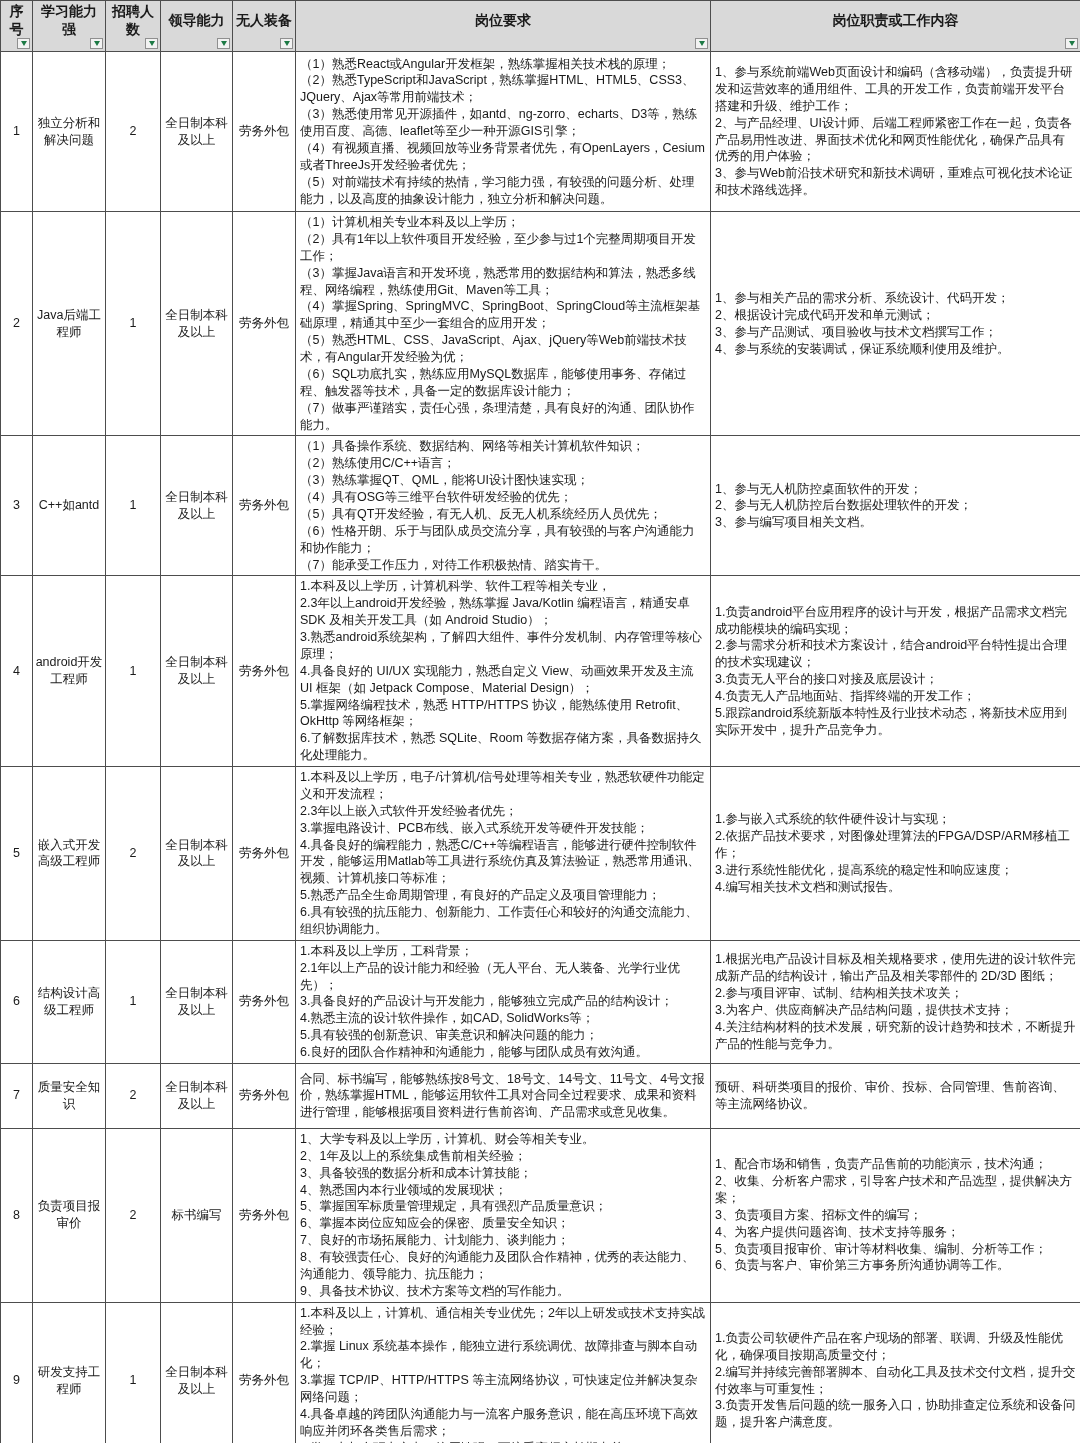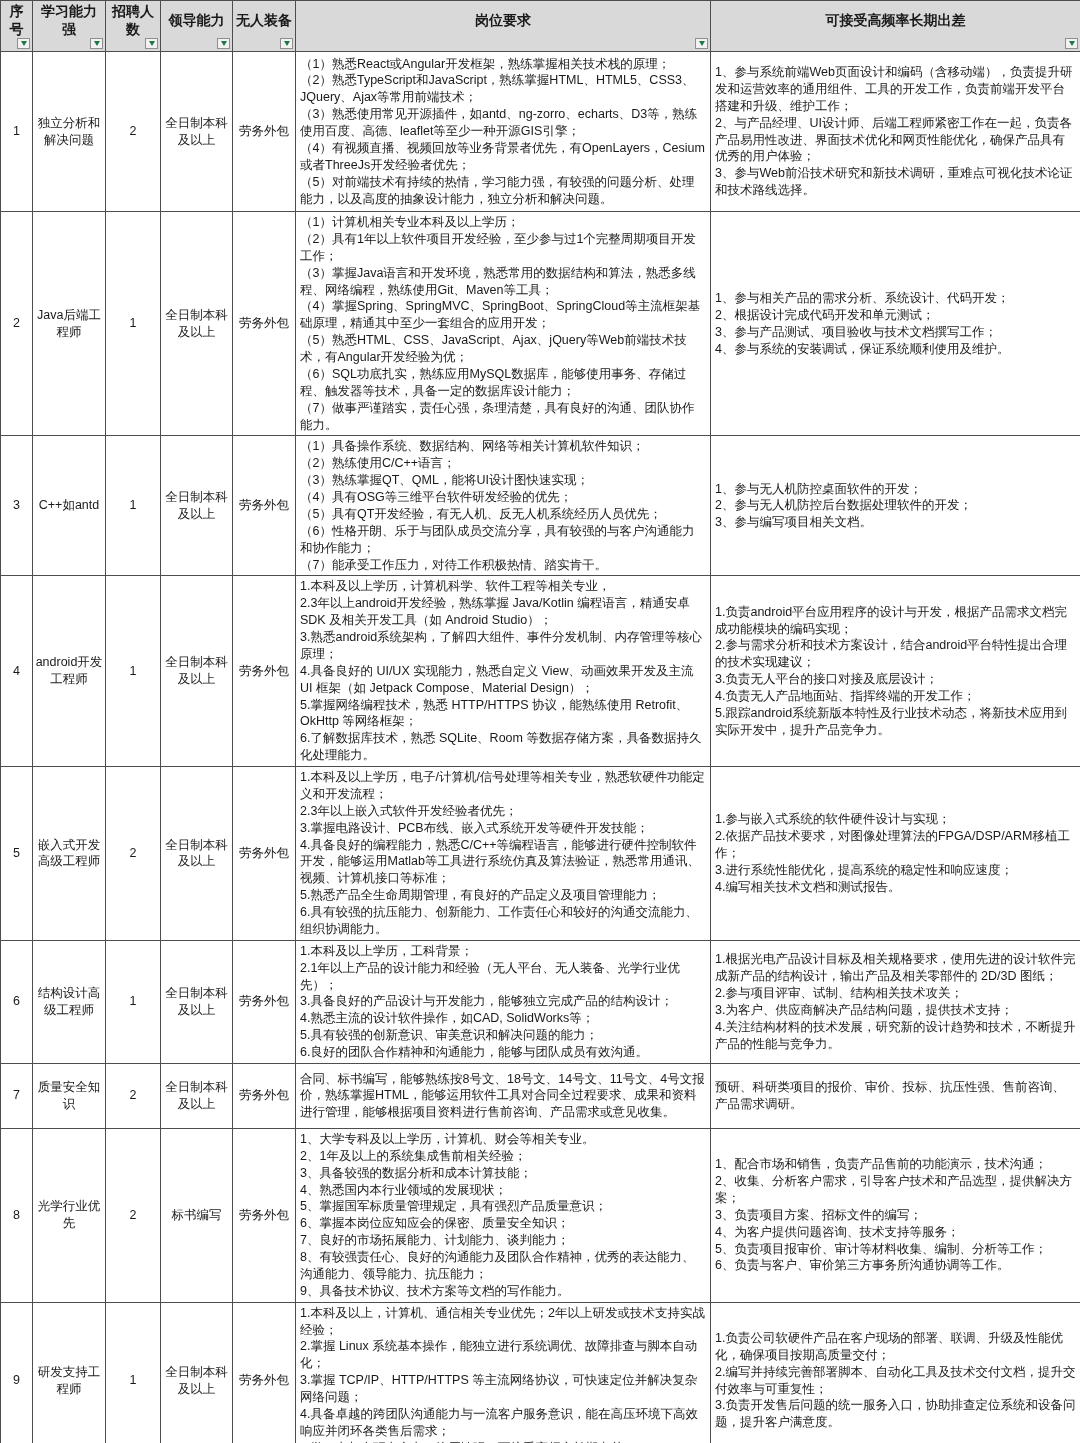--- a/index.html
+++ b/index.html
@@ -39,21 +39,21 @@
           </span></th>
       <th><span>领导能力</span><span class="filter-btn">
             <span class="filter-arrow"></span>
           </span></th>
       <th><span>无人装备</span><span class="filter-btn">
             <span class="filter-arrow"></span>
           </span></th>
       <th><span>岗位要求</span><span class="filter-btn">
             <span class="filter-arrow"></span>
           </span></th>
-      <th><span>可接受高频率长期出差</span><span class="filter-btn">
+      <th><span>岗位职责或工作内容</span><span class="filter-btn">
             <span class="filter-arrow"></span>
           </span></th>
     </tr>
   </thead>
   <tbody>
     <tr style="height:160px">
       <td class="c-center">1</td>
       <td class="c-center">独立分析和解决问题</td>
       <td class="c-center">2</td>
       <td class="c-center">全日制本科及以上</td>
@@ -154,25 +154,25 @@
 3.为客户、供应商解决产品结构问题，提供技术支持；
 4.关注结构材料的技术发展，研究新的设计趋势和技术，不断提升产品的性能与竞争力。</td>
     </tr>
     <tr style="height:65px">
       <td class="c-center">7</td>
       <td class="c-center">质量安全知识</td>
       <td class="c-center">2</td>
       <td class="c-center">全日制本科及以上</td>
       <td class="c-center">劳务外包</td>
       <td class="c-text">合同、标书编写，能够熟练按8号文、18号文、14号文、11号文、4号文报价，熟练掌握HTML，能够运用软件工具对合同全过程要求、成果和资料进行管理，能够根据项目资料进行售前咨询、产品需求或意见收集。</td>
-      <td class="c-text">预研、科研类项目的报价、审价、投标、抗压性强、售前咨询、产品需求调研。</td>
+      <td class="c-text">预研、科研类项目的报价、审价、投标、合同管理、售前咨询、等主流网络协议。</td>
     </tr>
     <tr style="height:145px">
       <td class="c-center">8</td>
-      <td class="c-center">光学行业优先</td>
+      <td class="c-center">负责项目报审价</td>
       <td class="c-center">2</td>
       <td class="c-center">标书编写</td>
       <td class="c-center">劳务外包</td>
       <td class="c-text">1、大学专科及以上学历，计算机、财会等相关专业。
 2、1年及以上的系统集成售前相关经验；
 3、具备较强的数据分析和成本计算技能；
 4、熟悉国内本行业领域的发展现状；
 5、掌握国军标质量管理规定，具有强烈产品质量意识；
 6、掌握本岗位应知应会的保密、质量安全知识；
 7、良好的市场拓展能力、计划能力、谈判能力；

